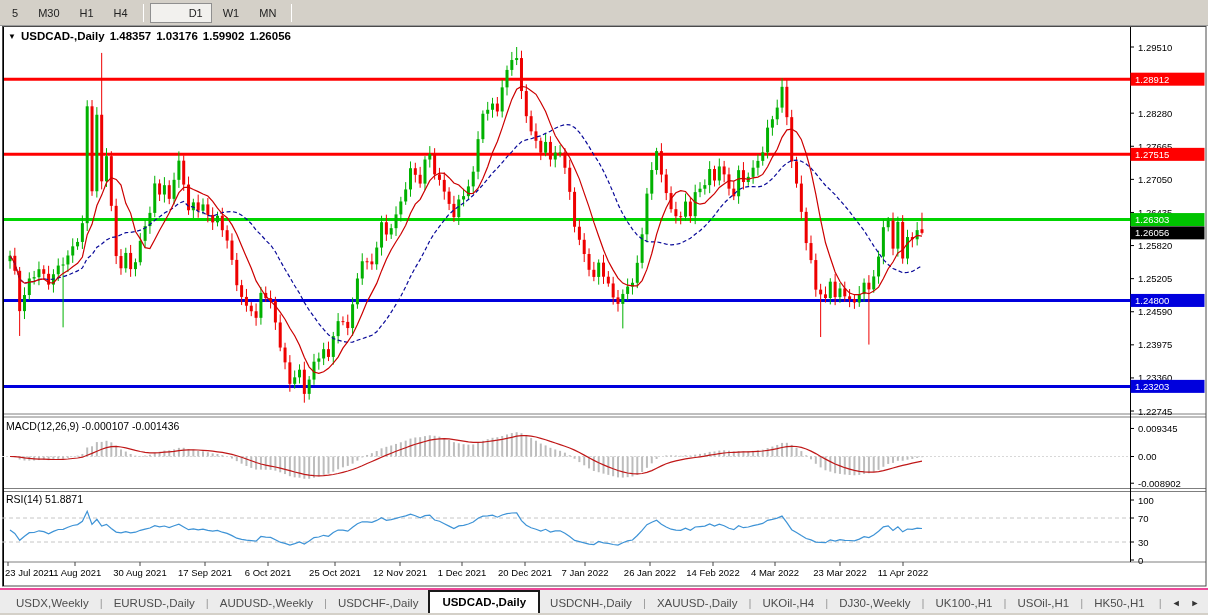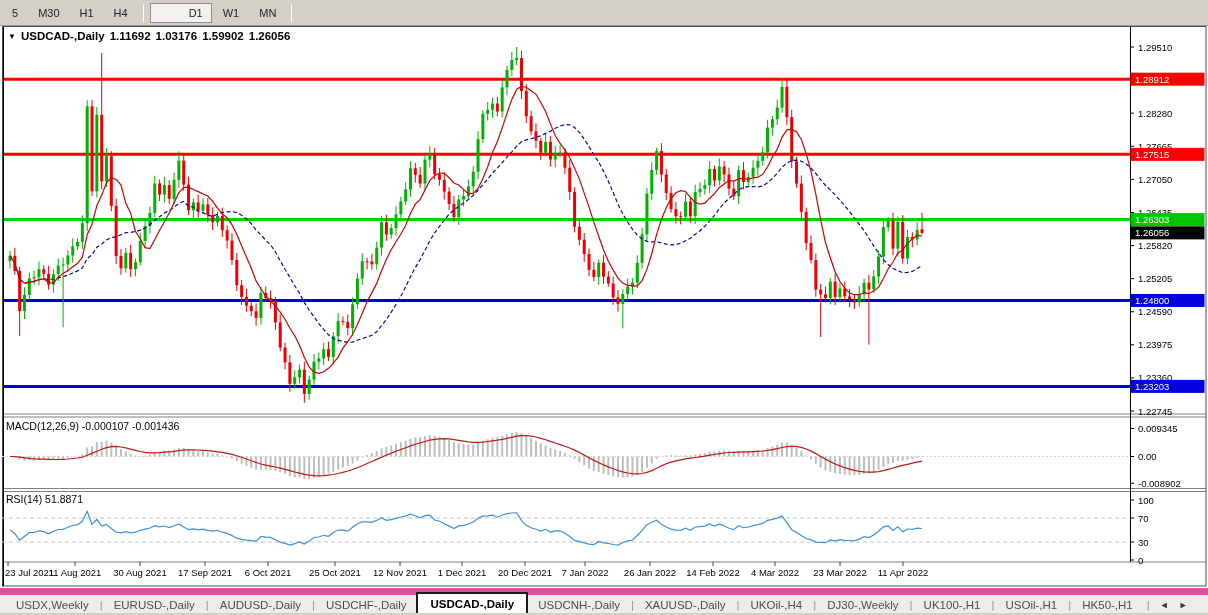--- a/index.html
+++ b/index.html
@@ -21,21 +21,21 @@
   #chartwrap { position:absolute; top:26px; left:0; width:1208px; height:562px;
                background:#fff; }
   #chartsvg { position:absolute; top:0; left:0; }
   #chart-title { position:absolute; top:4px; left:8px; font-size:11.5px;
                  font-weight:bold; color:#000; display:flex; gap:5px;
                  align-items:center; z-index:5; }
   #chart-title .caret { font-size:8px; position:relative; top:0px; }
 
   
   #tabbar { position:absolute; top:588px; left:0; width:1208px; height:27px;
-            background:#ececec; border-top:7px solid #ec4899;
+            background:#ececec; border-top:2px solid #ec4899;
             display:flex; align-items:center; font-size:11.5px; color:#4d4d4d;
             padding-left:6px; }
   .tab { padding:4px 10px; white-space:nowrap; cursor:default; }
   .tab.active { background:#fff; color:#000; font-weight:bold;
                 border:2px solid #1a1a1a; border-bottom:none;
                 padding:4px 12px 6px 12px; margin-top:-2px; }
   .tab-div { color:#9a9a9a; padding:0 1px; }
   .tab-scroll { margin-left:4px; display:flex; gap:10px; color:#333;
                 font-size:9px; align-items:center; }
   .tab-scroll span { cursor:default; }
@@ -56,21 +56,21 @@
       <div class="tf-btn active">D1</div>
       <div class="tf-btn">W1</div>
       <div class="tf-btn">MN</div>
       <div class="tf-sep"></div>
     </div>
 
   <div id="chartwrap">
     <div id="chart-title">
       <span class="caret">▼</span>
       <span>USDCAD-,Daily</span>
-      <span>1.11692</span>
+      <span>1.48357</span>
       <span>1.03176</span>
       <span>1.59902</span>
       <span>1.26056</span>
     </div>
     <svg id="chartsvg" width="1208" height="562" viewBox="0 0 1208 562">
         <rect x="0" y="0" width="1208" height="562" fill="#ffffff"></rect>
         <defs>
           <clipPath id="mainClip">
             <rect x="2" y="1" width="1128" height="386"></rect>
           </clipPath>
@@ -778,21 +778,21 @@
           <text x="903" y="550" font-size="9.5px" fill="#000" text-anchor="middle">11 Apr 2022</text>
         </g>
       </svg>
   </div>
 
   <div id="tabbar">
       <div class="tab">USDX,Weekly</div>
       <span class="tab-div">|</span>
       <div class="tab">EURUSD-,Daily</div>
       <span class="tab-div">|</span>
-      <div class="tab">AUDUSD-,Daily</div>
+      <div class="tab">AUDUSD-,Weekly</div>
       <span class="tab-div">|</span>
       <div class="tab">USDCHF-,Daily</div>
       <div class="tab active">USDCAD-,Daily</div>
       <div class="tab">USDCNH-,Daily</div>
       <span class="tab-div">|</span>
       <div class="tab">XAUUSD-,Daily</div>
       <span class="tab-div">|</span>
       <div class="tab">UKOil-,H4</div>
       <span class="tab-div">|</span>
       <div class="tab">DJ30-,Weekly</div>

